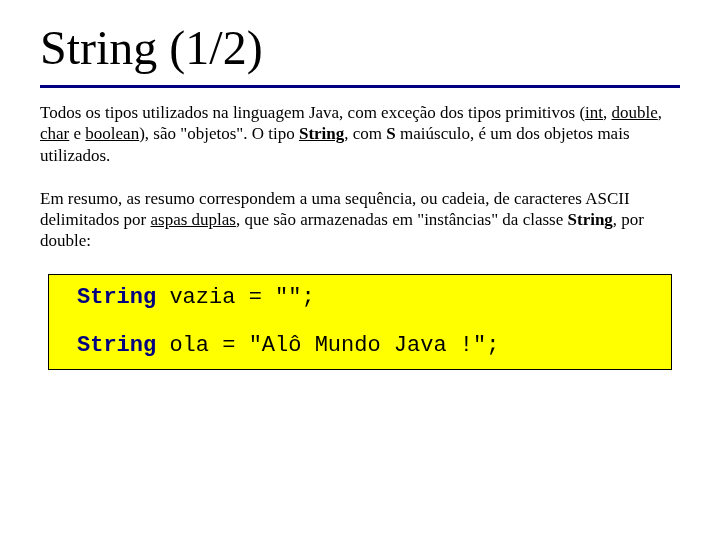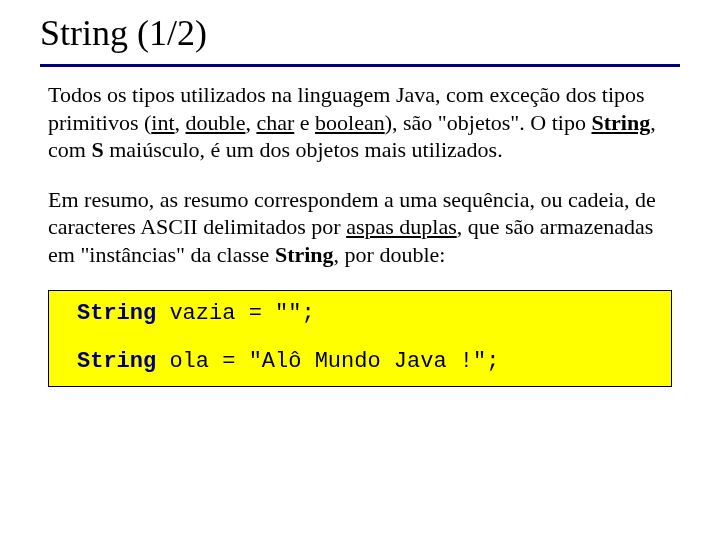--- a/index.html
+++ b/index.html
@@ -9,35 +9,35 @@
     background: #fff;
     width: 720px;
     height: 540px;
     overflow: hidden;
   }
   .slide {
     padding: 12px 40px 0 40px;
     box-sizing: border-box;
   }
   .title {
-    font-size: 36px;
+    font-size: 48px;
     font-weight: normal;
     color: #000;
-    margin: 0 0 6px 0;
+    margin: 8px 0 6px 0;
     padding-bottom: 4px;
   }
   .rule {
     border: none;
     border-top: 3px solid #000080;
     margin: 0 0 14px 0;
   }
   .para {
-    font-size: 22px;
+    font-size: 17px;
     line-height: 1.25;
-    margin: 0 0 22px 8px;
+    margin: 0 0 22px 0;
     color: #000;
   }
   .u { text-decoration: underline; }
   .bold { font-weight: bold; }
   .codebox {
     background: #ffff00;
     border: 1px solid #000;
     margin: 0 8px 0 8px;
     padding: 10px 4px 10px 28px;
     font-family: "Courier New", Courier, monospace;

